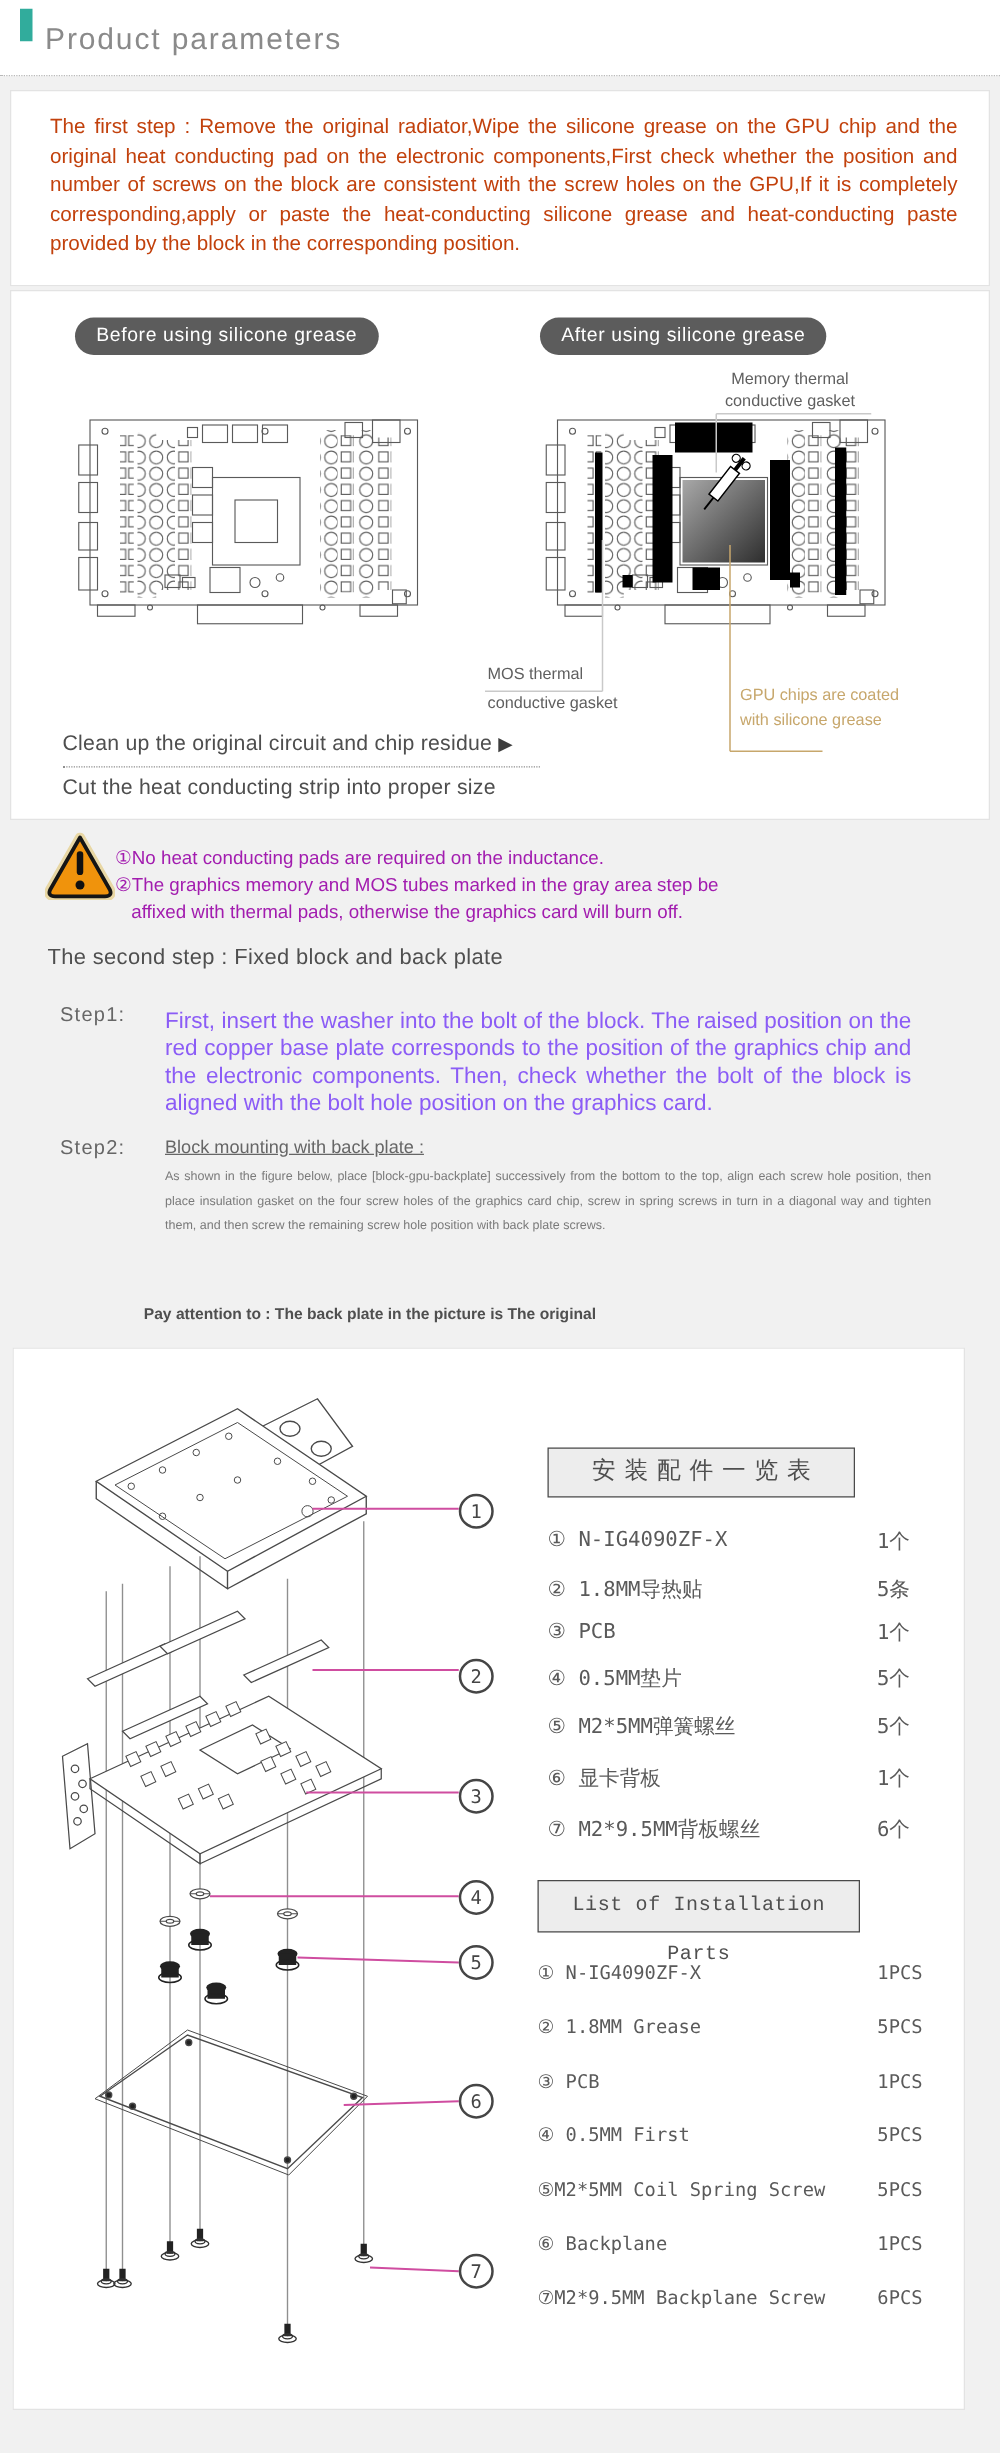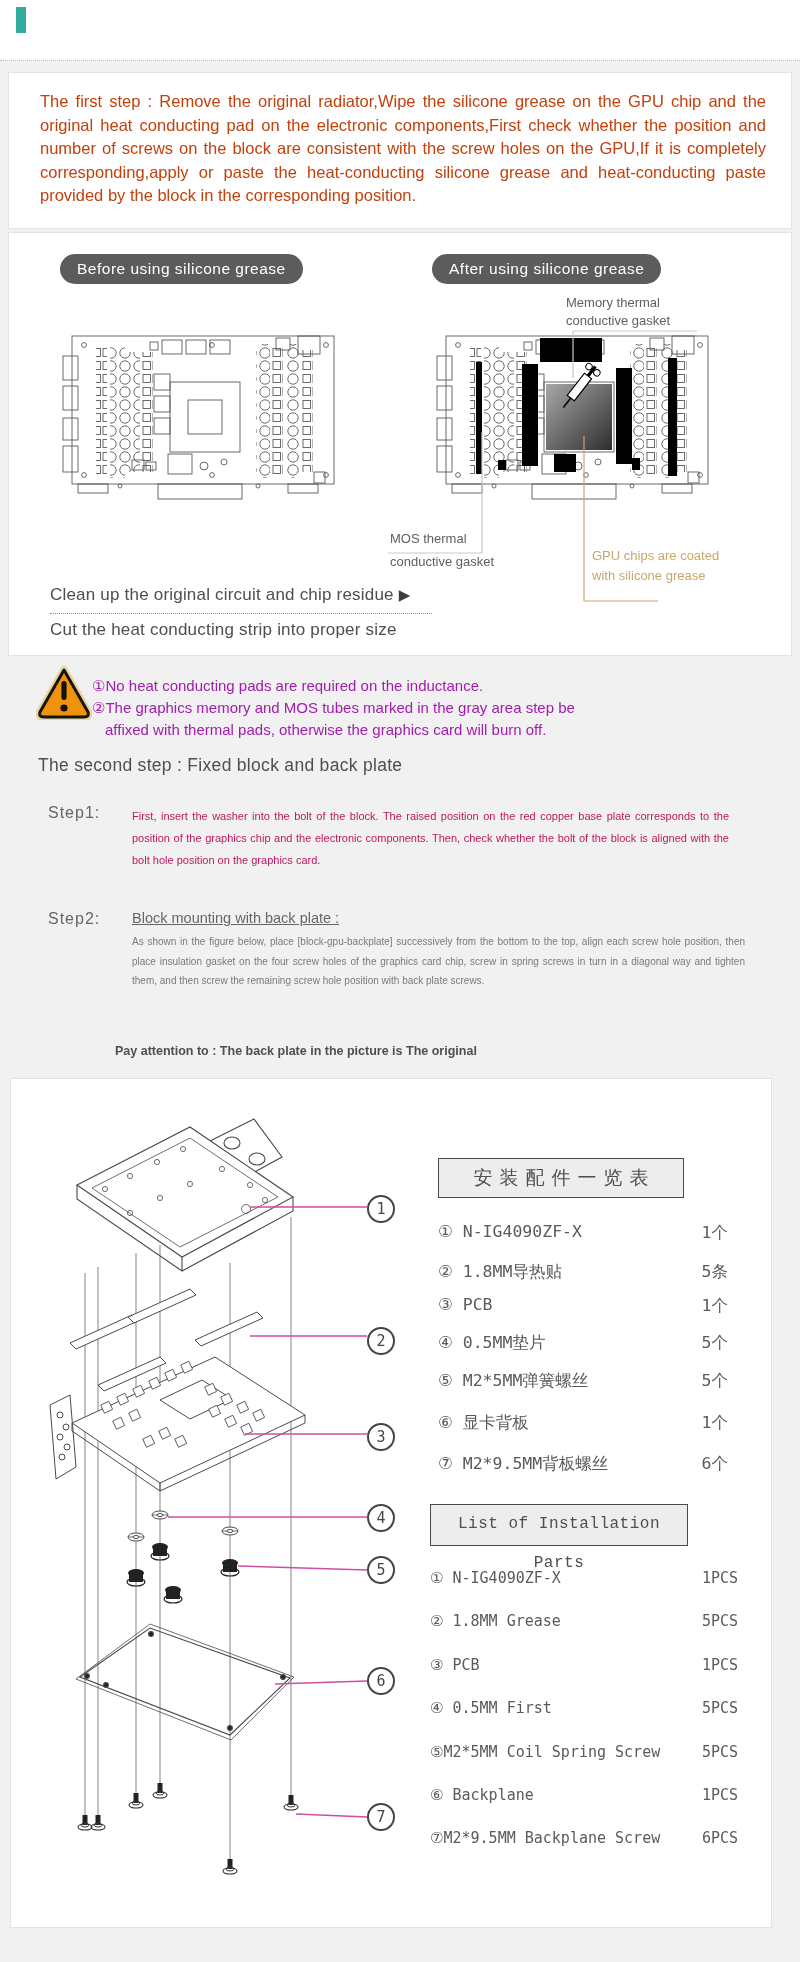--- a/index.html
+++ b/index.html
@@ -15,42 +15,43 @@
          color:#c2410c;text-align:justify}
   .pill{position:absolute;height:30px;line-height:30px;padding:0 17px;border-radius:15px;
         background:#5c5c5c;color:#fff;font-size:15.5px;letter-spacing:.5px}
   .lbl{position:absolute;font-size:13px;line-height:17.5px;color:#5f5f5f}
   .lbl-tan{color:#c7a76c}
   .clean{position:absolute;font-size:17px;color:#4e4e4e;letter-spacing:.2px}
   .dotline{position:absolute;border-top:1.5px dotted #8f8f8f}
   .warn-line{position:absolute;font-size:15px;color:#a21caf}
   .h2{position:absolute;font-size:17.5px;color:#4f4f4f;letter-spacing:.3px}
   .steplbl{position:absolute;font-size:16px;color:#666;letter-spacing:1px}
-  .stepsm{position:absolute;font-size:11px;line-height:22px;color:#be185d;text-align:justify}
+  .stepsm{position:absolute;font-size:18px;line-height:22px;color:#8b5cf6;text-align:justify}
   .step2body{position:absolute;font-size:10px;line-height:19.5px;color:#7a7a7a;text-align:justify}
   .note{position:absolute;font-size:12.5px;font-weight:bold;color:#4f4f4f}
   .callout{position:absolute;width:24px;height:24px;border:2px solid #454545;border-radius:50%;
            background:#fff;text-align:center;line-height:24px;font-size:15px;color:#454545;
            font-family:"DejaVu Sans Mono",monospace}
   .tbox{position:absolute;background:#ededed;border:1.5px solid #4a4a4a;box-sizing:border-box;
         text-align:center;color:#4f4f4f}
   .tbox-cn{font-size:19px;letter-spacing:7px;padding-left:7px;line-height:37px;
-           font-family:Liberation Serif, serif}
+           font-family:Liberation Mono, monospace}
   .tbox-en{font-size:16px;line-height:39px;font-family:Liberation Mono, monospace;letter-spacing:.5px}
   .trow{position:absolute;display:flex;justify-content:space-between;color:#5a5a5a;
         font-family:"DejaVu Sans Mono","DejaVu Sans",monospace}
   .trow-cn{font-size:16.5px}
   .trow-en{font-size:15px}
   svg{display:block}
 </style>
 </head>
 <body>
 
 <div class="hdr">
   <div class="hdr-bar"></div>
+  <div class="hdr-title">Product parameters</div>
 </div>
 
 <div class="panel" style="left:8px;top:72px;width:784px;height:157px"></div>
 <div class="intro">The first step : Remove the original radiator,Wipe the silicone grease on the GPU chip and the original heat conducting pad on the electronic components,First check whether the position and number of screws on the block are consistent with the screw holes on the GPU,If it is completely corresponding,apply or paste the heat-conducting silicone grease and heat-conducting paste provided by the block in the corresponding position.</div>
 
 <div class="panel" style="left:8px;top:232px;width:784px;height:424px"></div>
 
 <div class="pill" style="left:60px;top:254px">Before using silicone grease</div>
 <div class="pill" style="left:432px;top:254px">After using silicone grease</div>
 
@@ -138,21 +139,21 @@
 <svg class="abs" style="left:8px;top:232px;pointer-events:none" width="784" height="424" viewBox="0 0 784 424">
   <g stroke="#c9c9c9" stroke-width="1.2" fill="none">
     <path d="M565,99 H689 M565,99 V146"></path>
     <path d="M380,321 H474 M474,321 V200"></path>
   </g>
   <g stroke="#c7a76c" stroke-width="1.2" fill="none">
     <path d="M576,204 V369 M576,369 H650"></path>
   </g>
 </svg>
 
-<div class="lbl" style="left:566px;top:294px;width:132px;text-align:left">
+<div class="lbl" style="left:566px;top:294px;width:132px;text-align:center">
   <div>Memory thermal</div>
   <div>conductive gasket</div>
 </div>
 <div class="lbl" style="left:390px;top:530px;width:110px">
   <div>MOS thermal</div>
   <div style="margin-top:5px">conductive gasket</div>
 </div>
 <div class="lbl lbl-tan" style="left:592px;top:546px;width:140px;line-height:20px">
   <div>GPU chips are coated</div>
   <div>with silicone grease</div>

